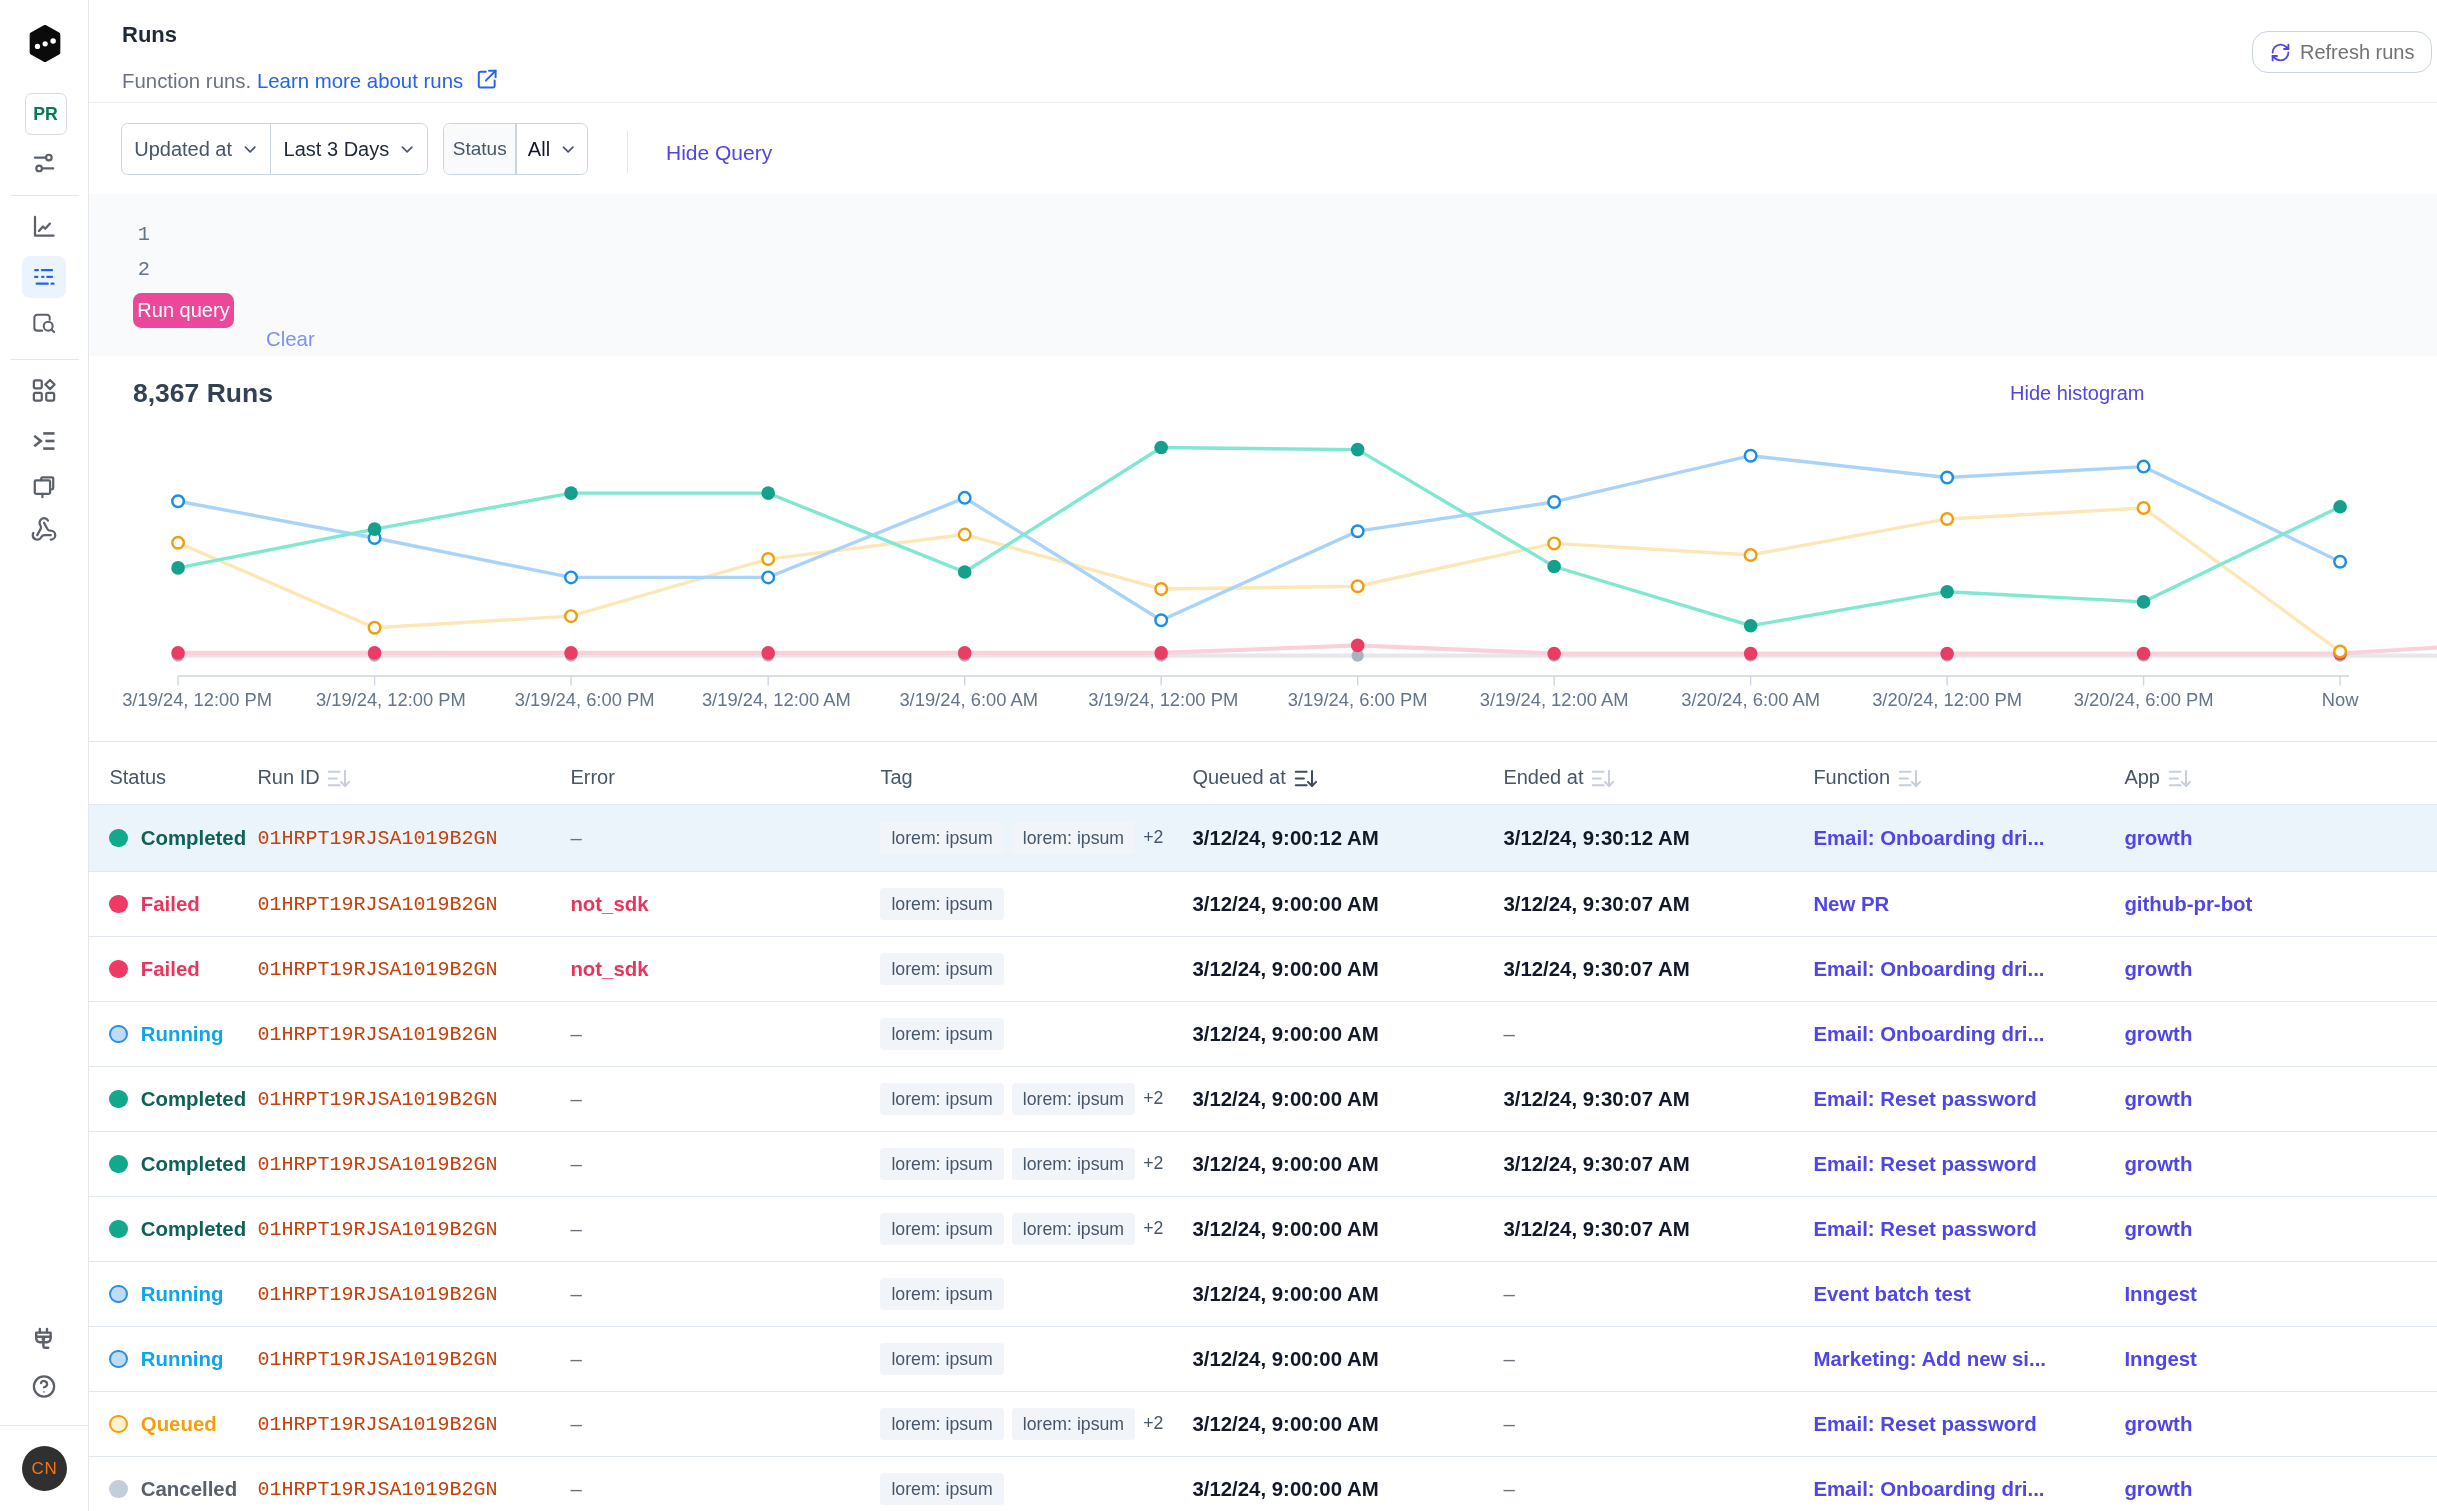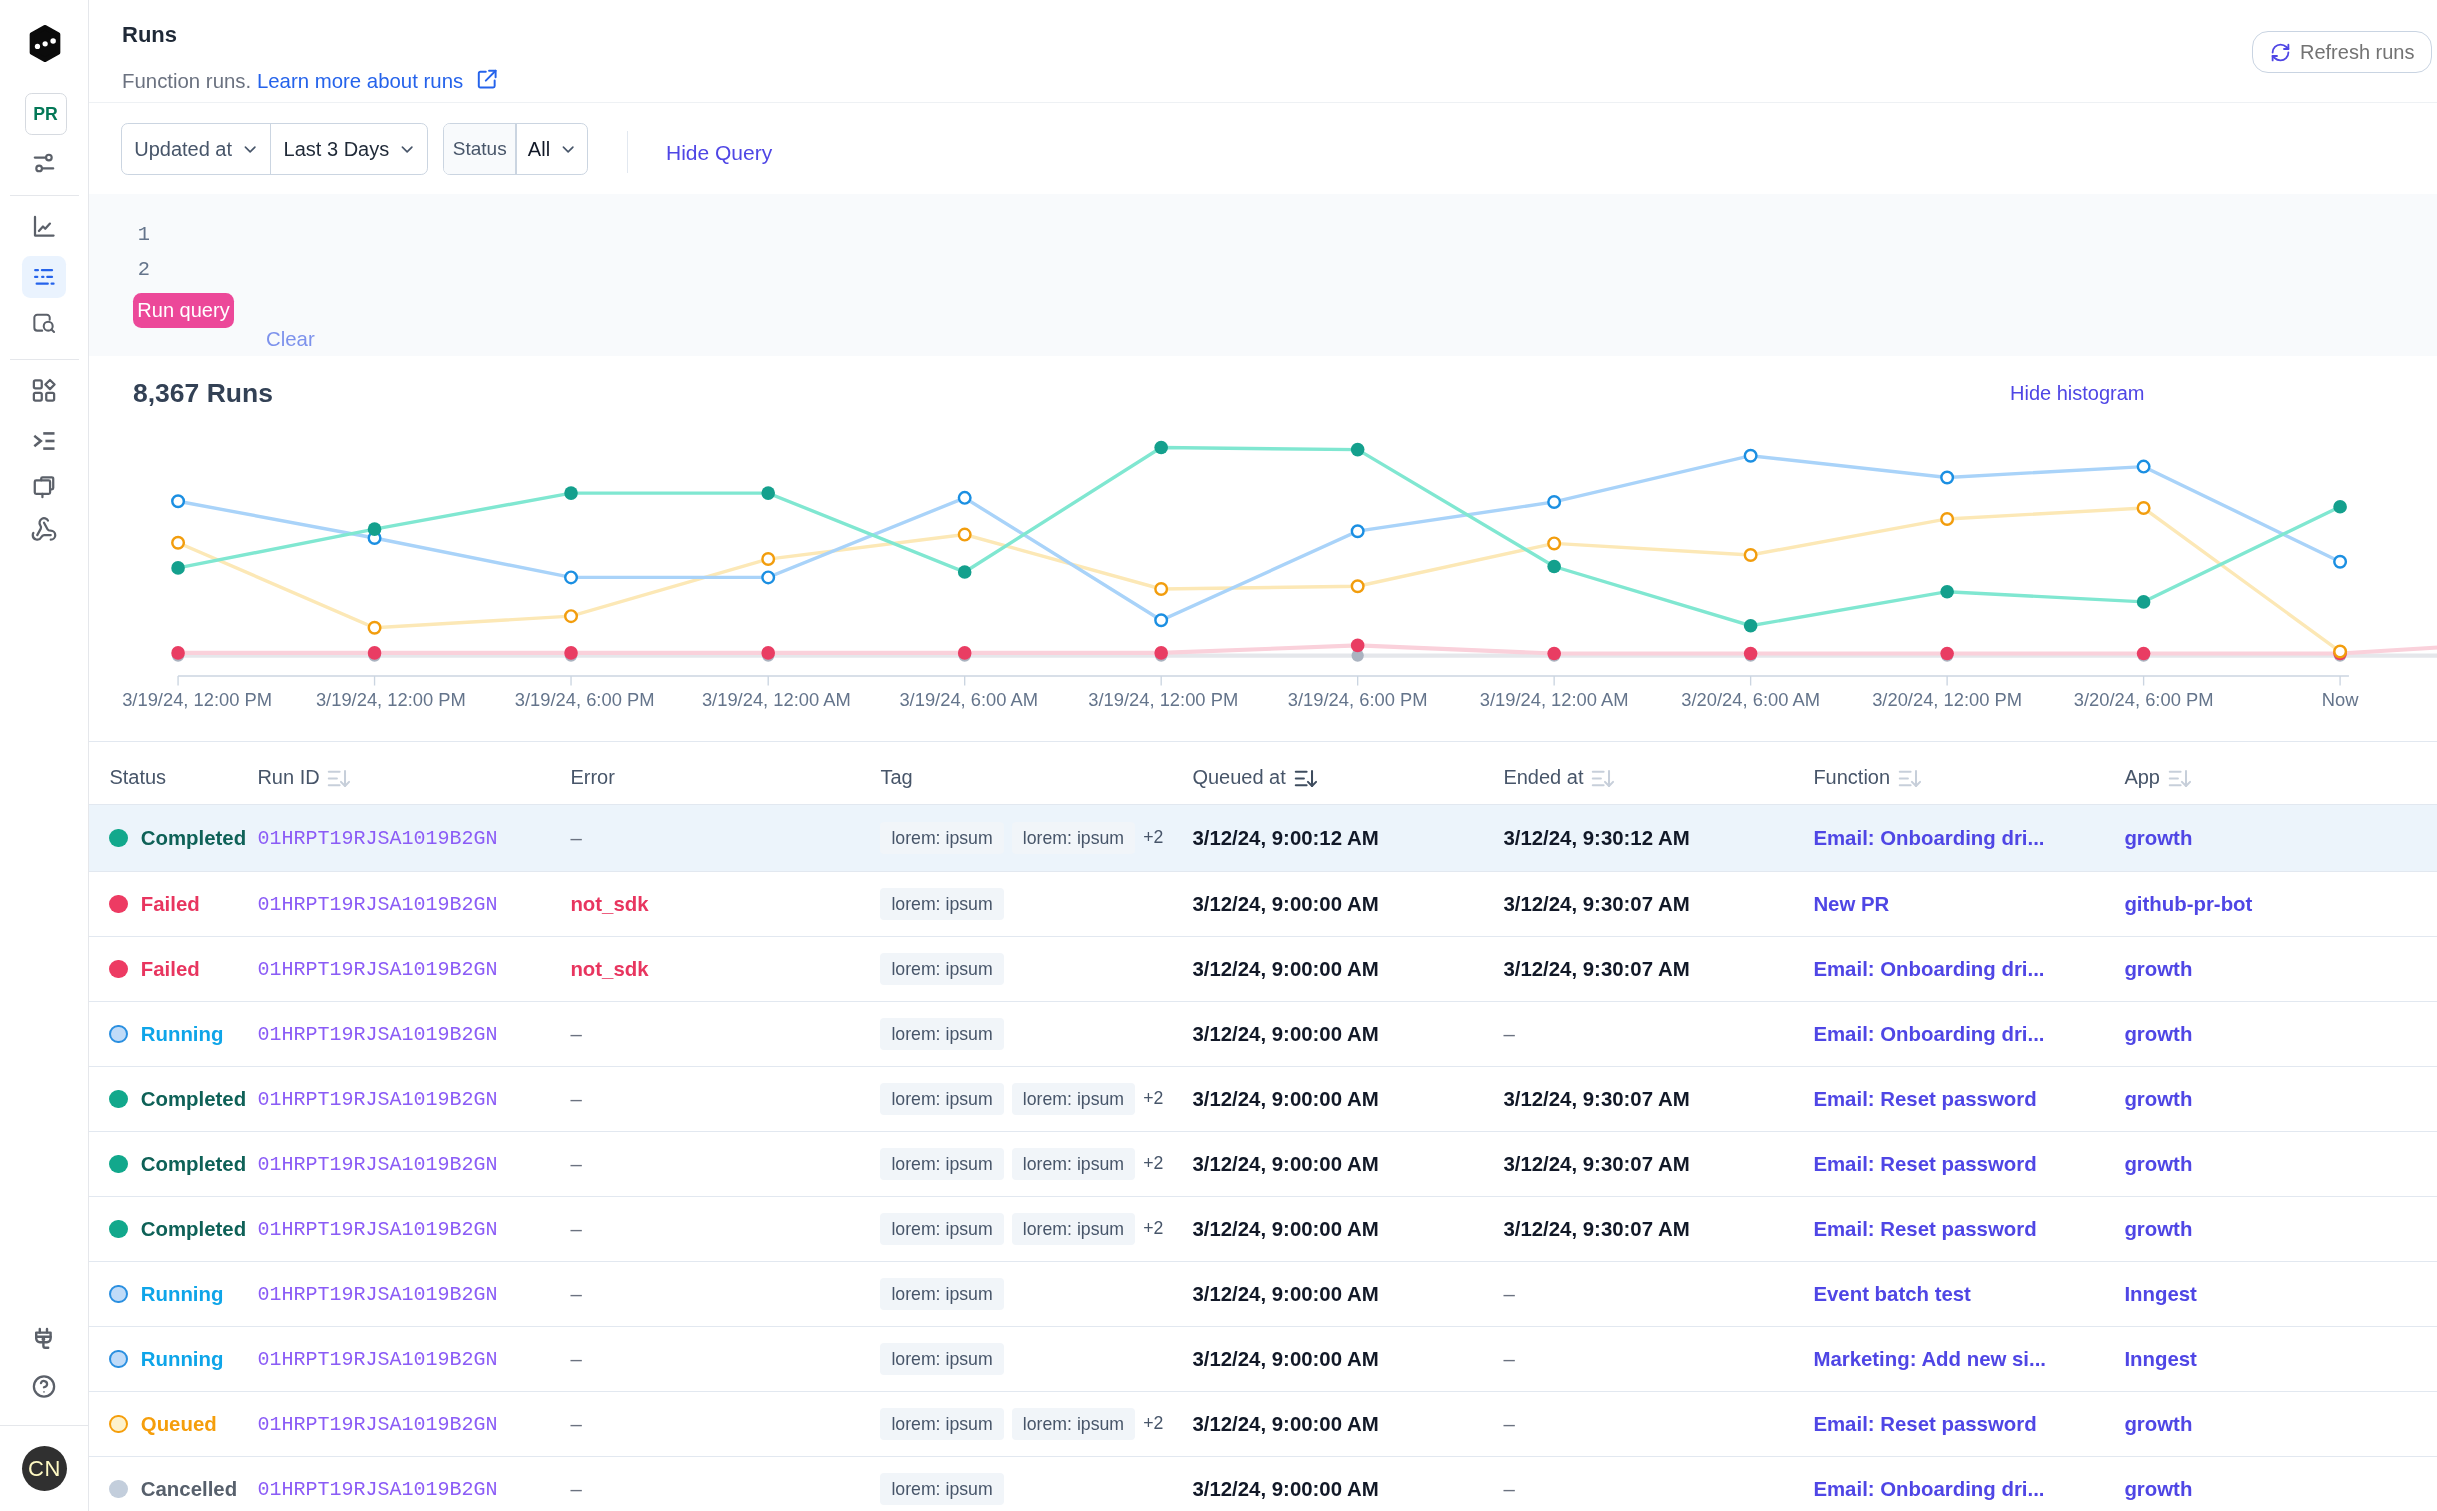--- a/index.html
+++ b/index.html
@@ -4,21 +4,21 @@
 <style>
   * { margin:0; padding:0; box-sizing:border-box; }
   html,body { width:2438px; height:1512px; background:#fff; font-family:"Liberation Sans", sans-serif; overflow:hidden; }
   .page { position:relative; width:2438px; height:1512px; }
   
   .sidebar { position:absolute; left:0; top:0; width:89px; height:1512px; border-right:0.7px solid #E5E7EB; background:#fff; }
   .sb-item { position:absolute; left:0; width:88px; display:flex; justify-content:center; }
   .sb-divider { position:absolute; left:9.5px; width:69px; border-top:0.7px solid #E5E7EB; }
   .pr-btn { position:absolute; left:24.5px; top:93px; width:42px; height:42px; border:1.4px solid #D6DAE0; border-radius:6.8px; display:flex; align-items:center; justify-content:center; color:#047857; font-size:17.7px; font-weight:700; }
   .active-tile { position:absolute; left:22.4px; top:256px; width:44px; height:42px; background:#EAF3FE; border-radius:8.2px; display:flex; align-items:center; justify-content:center; }
-  .avatar { position:absolute; left:22px; top:1446px; width:45px; height:45px; border-radius:50%; background:#303030; color:#fef9c3; display:flex; align-items:center; justify-content:center; font-size:22px; font-weight:500; letter-spacing:0.7px; }
+  .avatar { position:absolute; left:22px; top:1446px; width:45px; height:45px; border-radius:50%; background:#303030; color:#f97316; display:flex; align-items:center; justify-content:center; font-size:17px; font-weight:500; letter-spacing:0.7px; }
   
   .main { position:absolute; left:89px; top:0; width:2349px; height:1512px; }
   .hdr { position:absolute; left:0; top:0; width:2349px; height:103px; border-bottom:0.7px solid #EEF1F4; }
   .hdr h1 { position:absolute; left:33px; top:22.4px; font-size:22px; font-weight:700; color:#1F2937; }
   .hdr .sub { position:absolute; left:33px; top:68px; font-size:20.4px; color:#6B7280; }
   .hdr .sub a { color:#2563EB; text-decoration:none; }
   .refresh-btn { position:absolute; left:2163px; top:31px; width:180px; height:42px; border:1.4px solid #C9D4E2; border-radius:16px; display:flex; align-items:center; justify-content:center; gap:9.5px; color:#737373; font-size:20px; }
   
   .fgroup { position:absolute; top:123px; height:52px; border:1.4px solid #CBD5E1; border-radius:6.8px; display:inline-flex; align-items:stretch; font-size:20px; }
   .fcell { display:flex; align-items:center; gap:9.5px; padding:0 12.2px; white-space:nowrap; }
@@ -44,21 +44,21 @@
   tbody tr { height:65px; }
   tbody td { border-bottom:0.7px solid #E2E8F0; padding-left:20.4px; vertical-align:middle; font-size:20.4px; }
   tr.hl { background:#ECF4FB; height:67px; }
   .st { display:flex; align-items:center; gap:13px; font-weight:700; }
   .dot { width:18.4px; height:18.4px; border-radius:50%; flex:0 0 18.4px; }
   .st-completed .dot { background:#12A88C; } .st-completed { color:#0E6157; }
   .st-failed .dot { background:#ED3B63; } .st-failed { color:#E8355F; }
   .st-running .dot { background:#C0DBF8; border:2.7px solid #2A8FE0; } .st-running { color:#0EA5E9; }
   .st-queued .dot { background:#FDF2CD; border:2.7px solid #F59E0B; } .st-queued { color:#F59E0B; }
   .st-cancelled .dot { background:#C3CEDC; } .st-cancelled { color:#57606C; }
-  .runid { font-family:"Liberation Mono", monospace; font-size:20px; color:#8b5cf6; }
+  .runid { font-family:"Liberation Mono", monospace; font-size:20px; color:#c2410c; }
   .err { color:#6B7280; } .err-red { color:#E8355F; font-weight:700; }
   .chip { display:inline-block; background:#F1F5F9; border-radius:4.1px; padding:5.4px 11px; font-size:17.7px; color:#475569; margin-right:8.2px; }
   .plus { font-size:17.7px; color:#475569; }
   .ts { font-weight:700; color:#111827; }
   .lnk { color:#4F46E5; font-weight:700; }
   .sorti { vertical-align:middle; margin-left:6.8px; }
 </style>
 </head>
 <body>
 <div class="page">

